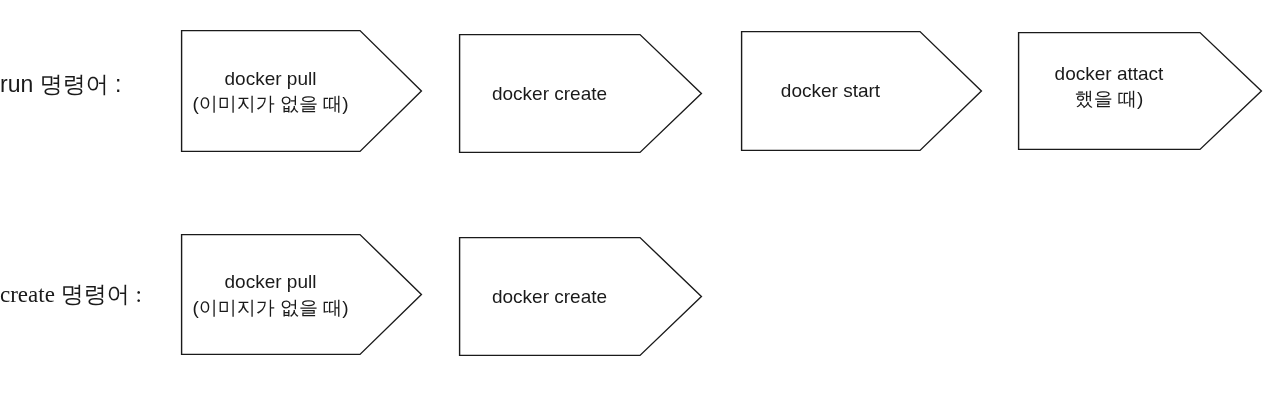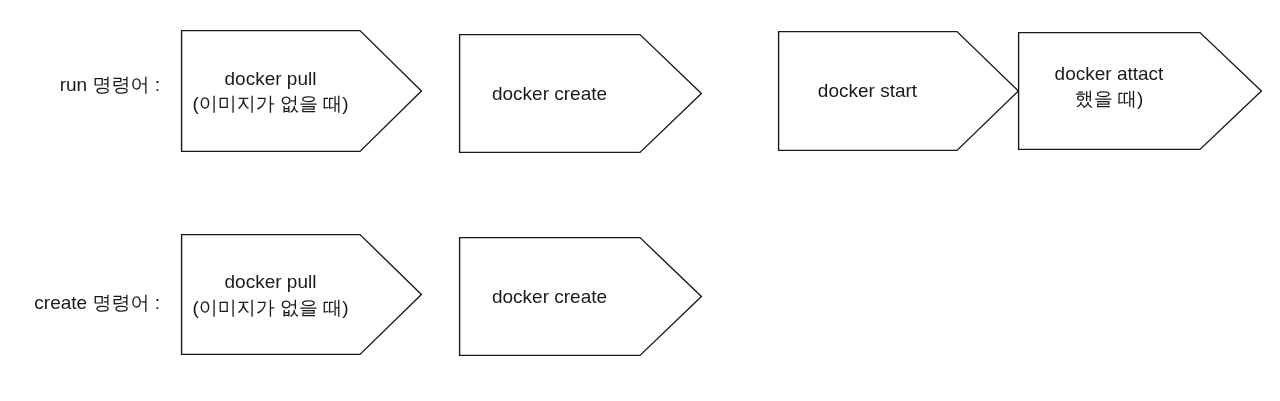--- a/index.html
+++ b/index.html
@@ -16,25 +16,24 @@
     color: #1a1a1a;
   }
   #diagram-canvas {
     position: absolute;
     inset: 0;
     width: 1280px;
     height: 401px;
   }
   .row-label {
     position: absolute;
-    font-size: 19px;
+    font-size: 23px;
     line-height: 1.2;
     color: #1a1a1a;
     white-space: nowrap;
-    text-align: right;
     transform: translateY(-50%);
   }
   .chevron {
     position: absolute;
     box-sizing: border-box;
   }
   .chevron-svg {
     position: absolute;
     left: 0;
     top: 0;
@@ -78,40 +77,40 @@
 
   <div class="chevron" style="left:459px; top:34px; width:243px; height:119px;">
     <svg class="chevron-svg" width="243" height="119" viewBox="0 0 243 119">
       <polygon points="0.6,0.6 181,0.6 242.4,59.5 181,118.4 0.6,118.4" fill="#ffffff" stroke="#1a1a1a" stroke-width="1.4" stroke-linejoin="miter"></polygon>
     </svg>
     <div class="chevron-text" style="width:181px; height:119px;">
       <span class="ln">docker create</span>
     </div>
   </div>
 
-  <div class="chevron" style="left:778px; top:31px; width:241px; height:120px;">
+  <div class="chevron" style="left:741px; top:31px; width:241px; height:120px;">
     <svg class="chevron-svg" width="241" height="120" viewBox="0 0 241 120">
       <polygon points="0.6,0.6 179,0.6 240.4,60 179,119.4 0.6,119.4" fill="#ffffff" stroke="#1a1a1a" stroke-width="1.4" stroke-linejoin="miter"></polygon>
     </svg>
     <div class="chevron-text" style="width:179px; height:120px;">
       <span class="ln">docker start</span>
     </div>
   </div>
 
   <div class="chevron" style="left:1018px; top:32px; width:244px; height:118px;">
     <svg class="chevron-svg" width="244" height="118" viewBox="0 0 244 118">
       <polygon points="0.6,0.6 182,0.6 243.4,59 182,117.4 0.6,117.4" fill="#ffffff" stroke="#1a1a1a" stroke-width="1.4" stroke-linejoin="miter"></polygon>
     </svg>
     <div class="chevron-text" style="width:182px; height:108px;">
       <span class="ln">docker attact</span>
       <span class="ln">했을 때)</span>
     </div>
   </div>
 
-  <div class="row-label" style="left:0px; top:303px; width:160px;">create 명령어 :</div>
+  <div class="row-label" style="left:0px; top:295px; width:160px;font-family:Liberation Serif, serif;">create 명령어 :</div>
 
   <div class="chevron" style="left:181px; top:234px; width:241px; height:121px;">
     <svg class="chevron-svg" width="241" height="121" viewBox="0 0 241 121">
       <polygon points="0.6,0.6 179,0.6 240.4,60.5 179,120.4 0.6,120.4" fill="#ffffff" stroke="#1a1a1a" stroke-width="1.4" stroke-linejoin="miter"></polygon>
     </svg>
     <div class="chevron-text" style="width:179px; height:121px;">
       <span class="ln">docker pull</span>
       <span class="ln">(이미지가 없을 때)</span>
     </div>
   </div>

